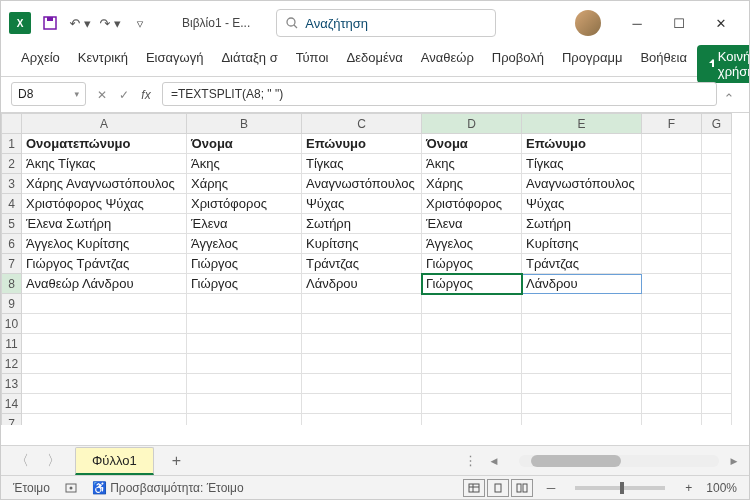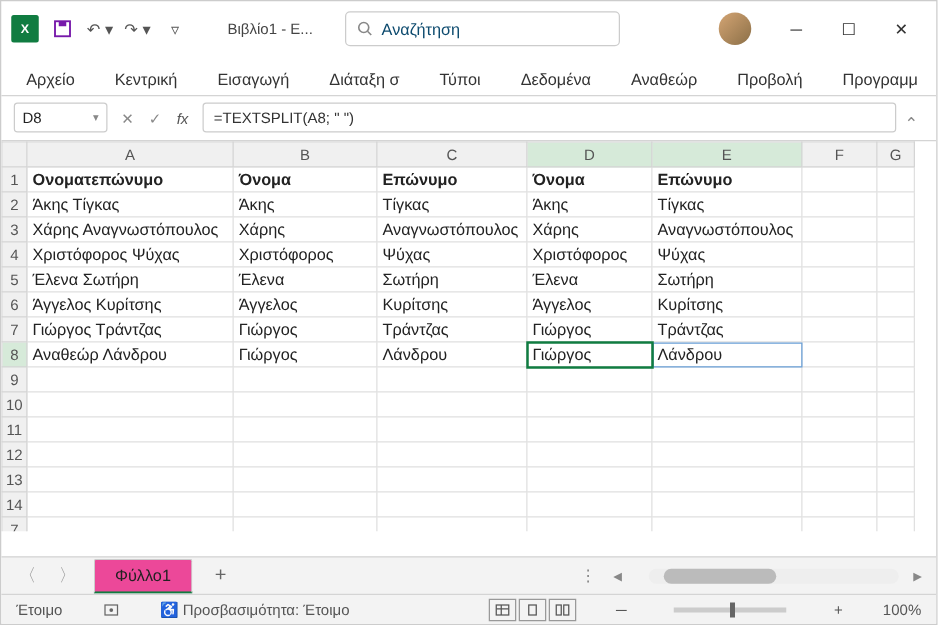--- a/index.html
+++ b/index.html
@@ -8,49 +8,49 @@
 .ti{width:20px;height:20px;display:flex;align-items:center;justify-content:center;border-radius:2px}
 .excel{background:#107c41;color:#fff;font-size:10px;font-weight:bold;width:22px;height:22px}
 .save{color:#7719aa}
 .qat{display:flex;align-items:center;gap:4px}
 .qbtn{width:26px;height:26px;display:flex;align-items:center;justify-content:center;color:#555;border-radius:3px}
 .title{font-size:12px;color:#444;margin-left:23px}
 .search{flex:1;max-width:220px;height:28px;margin:0 20px;border:1px solid #ccc;border-radius:4px;display:flex;align-items:center;padding:0 8px;color:#0c4a6e;gap:6px;font-size:13px}
 .avatar{width:26px;height:26px;border-radius:50%;background:linear-gradient(135deg,#d4a574,#8b6f47);margin-left:auto;margin-right:10px}
 .winbtns{display:flex;gap:2px}
 .winbtn{width:40px;height:30px;display:flex;align-items:center;justify-content:center;color:#333}
-.ribbon{height:32px;display:flex;align-items:flex-end;padding:0 12px;gap:16px;border-bottom:1px solid #d4d4d4}
+.ribbon{height:32px;display:flex;align-items:flex-start;padding:0 12px;gap:2px;border-bottom:1px solid #d4d4d4}
 .tab{padding:5px 8px;font-size:13px;color:#333;cursor:pointer;white-space:nowrap}
 .share{margin-left:auto;background:#107c41;color:#fff;padding:4px 10px;border-radius:4px;display:flex;align-items:center;gap:4px;font-size:13px}
 .fbar{height:36px;display:flex;align-items:flex-end;padding:6px 10px;gap:2px;border-bottom:1px solid #d4d4d4}
 .namebox{width:75px;height:24px;border:1px solid #ccc;background:#fff;display:flex;align-items:center;padding:0 6px;font-size:12px;justify-content:space-between;border-radius:3px}
 .fxbtns{display:flex;gap:2px;color:#888;padding:0 4px}
 .fxb{width:20px;height:22px;display:flex;align-items:center;justify-content:center;font-size:12px}
 .fx{font-style:italic;font-size:12px;color:#555}
 .finput{flex:1;height:24px;border:1px solid #ccc;border-radius:3px;padding:0 8px;font-size:12px;display:flex;align-items:center;color:#333}
 .expand{width:20px;color:#888;text-align:center}
 .grid{position:relative;height:312px;overflow:hidden}
 table{border-collapse:collapse;table-layout:fixed}
 .colhdr th{background:#f0f0f0;border:1px solid #d4d4d4;height:20px;font-weight:normal;color:#555;font-size:12px;text-align:center}
 .colhdr th.active{background:#d6ead9}
 .rowhdr{background:#f0f0f0;border:1px solid #d4d4d4;width:20px;text-align:center;font-size:12px;color:#555;font-weight:normal}
 .rowhdr.active{background:#d6ead9}
 td{border:1px solid #e0e0e0;height:20px;padding:0 4px;font-size:13px;white-space:nowrap;overflow:hidden;color:#222}
 .bold{font-weight:bold}
 .selected{outline:2px solid #107c41;outline-offset:-1px;position:relative}
 .spill{outline:1px solid #6aa0d8;outline-offset:-1px}
 .sheetbar{position:absolute;bottom:24px;left:0;right:0;height:30px;background:#f3f3f3;border-top:1px solid #d4d4d4;display:flex;align-items:center;padding:0 10px;gap:10px}
-.sheettab{background:#ec4899;padding:5px 16px;border:1px solid #ccc;border-bottom:2px solid #107c41;font-size:13px;border-top-left-radius:2px;border-top-right-radius:2px}
+.sheettab{background:#fef9c3;padding:5px 16px;border:1px solid #ccc;border-bottom:2px solid #107c41;font-size:13px;border-top-left-radius:2px;border-top-right-radius:2px}
 .nav{color:#999;font-size:14px;padding:0 4px}
 .addsheet{color:#666;font-size:16px;padding:0 8px}
 .sbdots{margin-left:auto;color:#888;letter-spacing:2px}
 .hscroll{width:200px;height:12px;background:#eee;border-radius:6px;position:relative;margin-left:10px}
 .hscroll .thumb{position:absolute;left:12px;width:90px;height:12px;background:#bbb;border-radius:6px}
 .scap{width:10px;height:10px;color:#888;font-size:9px;display:flex;align-items:center;justify-content:center}
-.status{position:absolute;bottom:0;left:0;right:0;height:24px;background:#f3f3f3;border-top:1px solid #d4d4d4;display:flex;align-items:center;padding:0 12px;font-size:12px;color:#555;gap:32px}
+.status{position:absolute;bottom:0;left:0;right:0;height:24px;background:#f3f3f3;border-top:1px solid #d4d4d4;display:flex;align-items:center;padding:0 12px;font-size:12px;color:#555;gap:14px}
 .views{margin-left:auto;display:flex;gap:2px}
 .vbtn{width:22px;height:18px;border:1px solid #999;display:flex;align-items:center;justify-content:center;font-size:10px}
 .zslider{width:90px;height:4px;background:#ccc;position:relative;margin:0 6px}
 .zslider::after{content:"";position:absolute;left:45px;top:-4px;width:4px;height:12px;background:#666}
 svg{display:block}
 </style>
 </head>
 <body>
 
 <div class="titlebar">

